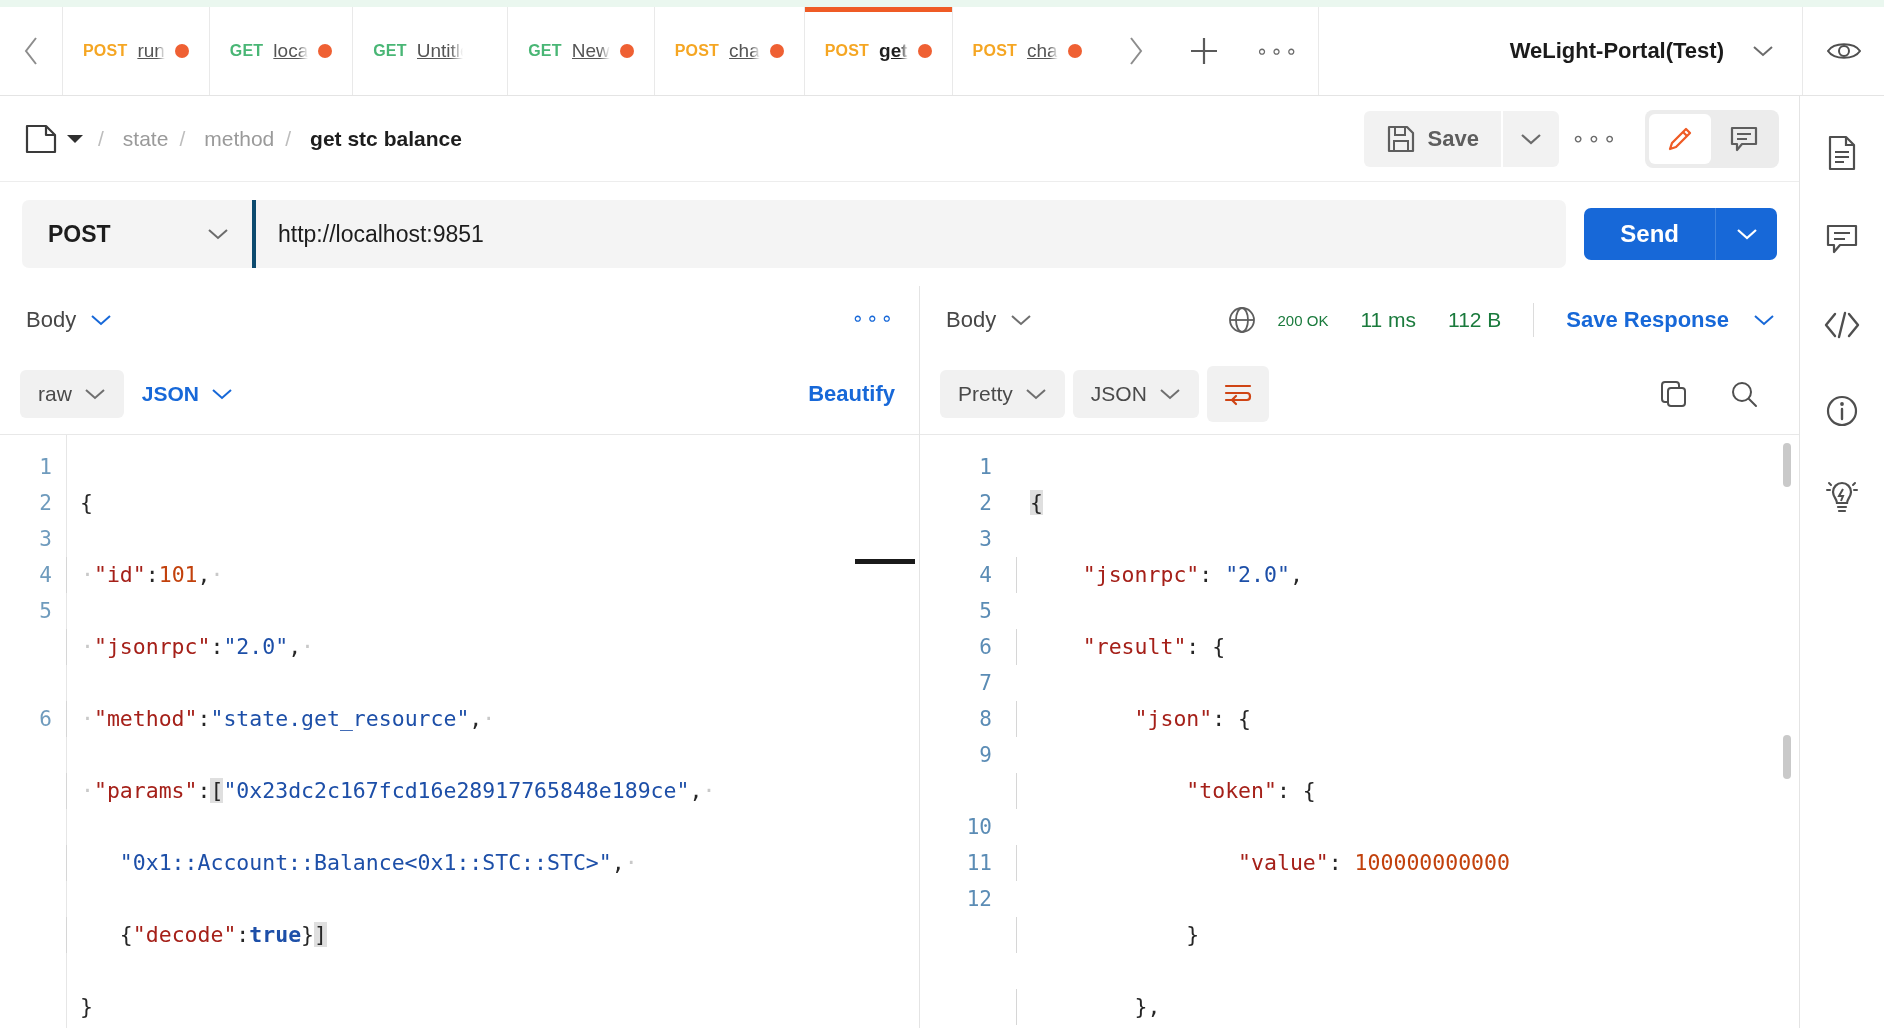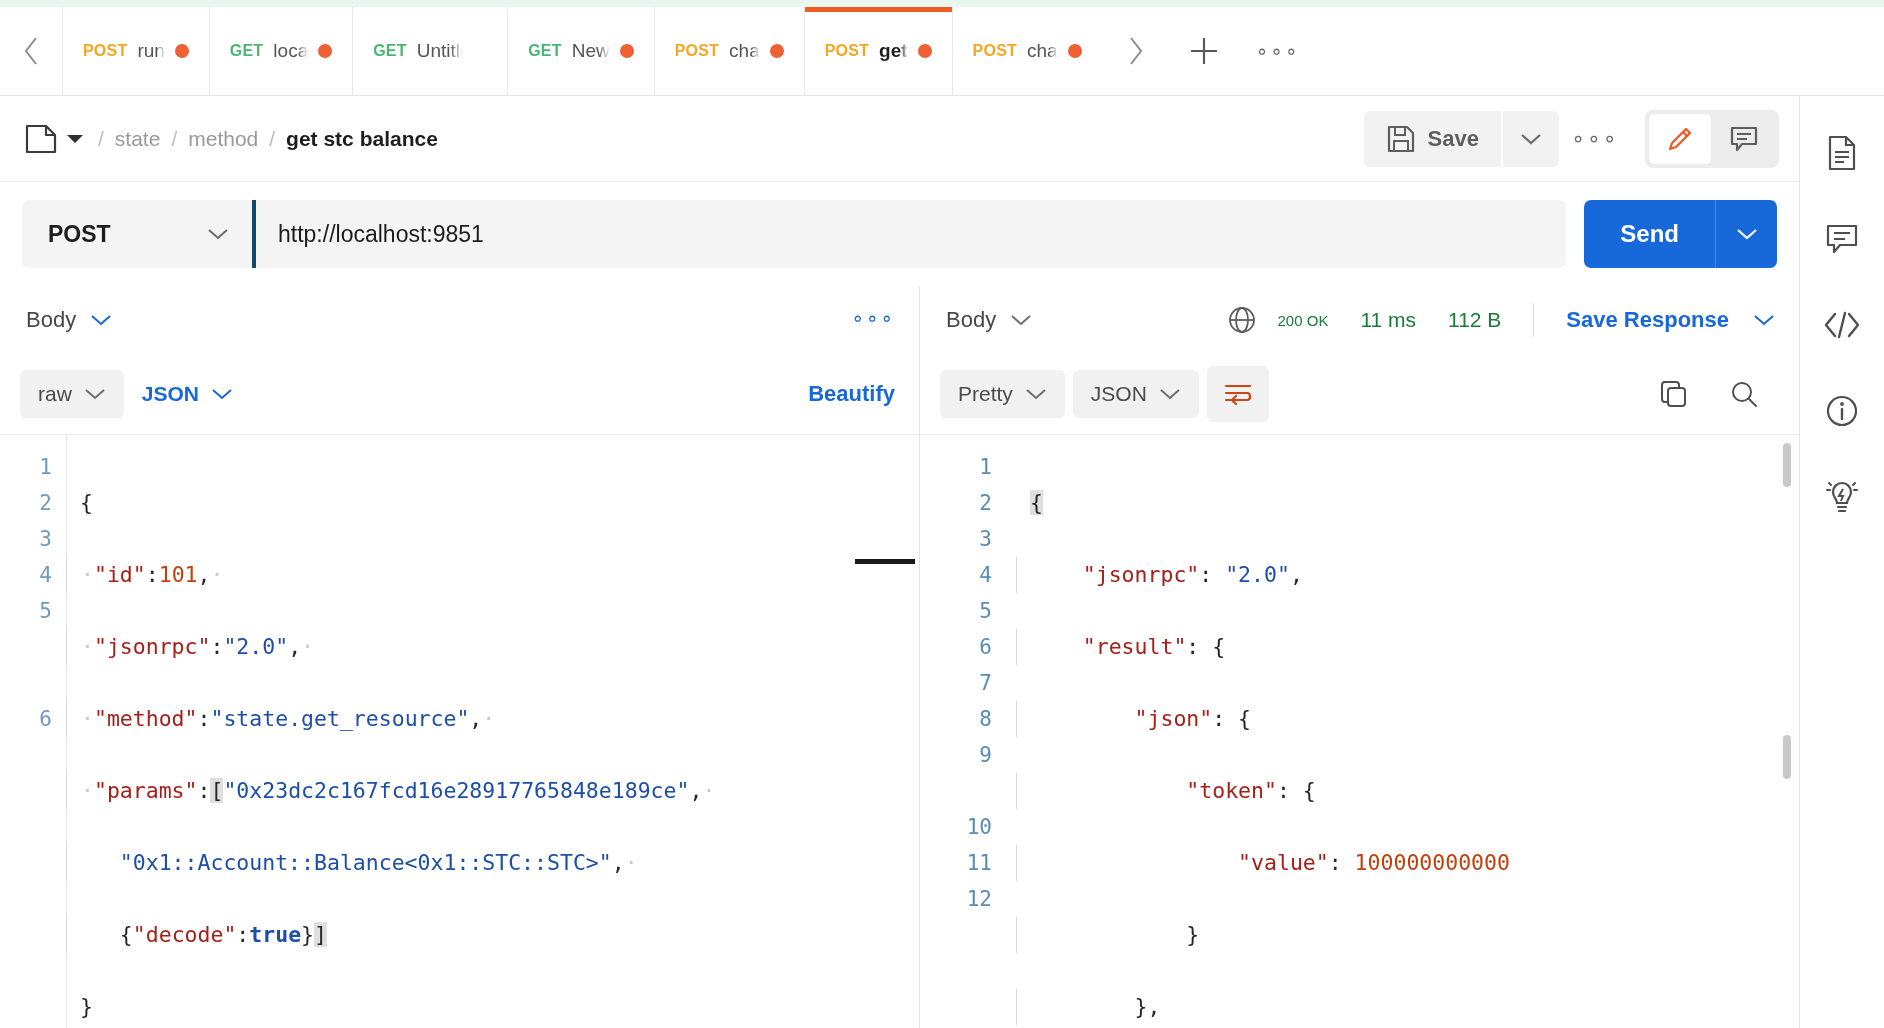--- a/index.html
+++ b/index.html
@@ -31,21 +31,21 @@
     padding: 0 20px; border-left: 1px solid #e9e9e9;
     position: relative; cursor: pointer; white-space: nowrap;
     max-width: 155px; overflow: hidden;
   }
   .tab:first-child { border-left: 1px solid #e9e9e9; }
   .tab .method { font-size: 16px; font-weight: 700; letter-spacing: .2px; }
   .tab .method.post { color: #f5a623; }
   .tab .method.get  { color: #49b675; }
   .tab .tname { font-size: 19px; color: #555; overflow: hidden; text-overflow: clip;
                 -webkit-mask-image: linear-gradient(90deg,#000 72%,transparent 100%);
-                mask-image: linear-gradient(90deg,#000 72%,transparent 100%); }
+                mask-image: linear-gradient(90deg,#000 72%,transparent 100%); text-decoration: underline; }
   .tab.active .tname { color: #1f1f1f; font-weight: 600; }
   .tab.active { background: #fff; }
   .tab.active::before {
     content: ""; position: absolute; left: 0; right: 0; top: 0; height: 5px; background: #ef5b25;
   }
   .tab.active::after {
     content: ""; position: absolute; left: 0; right: 0; bottom: -1px; height: 1px; background: #fff;
   }
   .tab .dot { width: 14px; height: 14px; border-radius: 50%; background: #ef6033; flex: none; }
   .tab .dot.hidden { visibility: hidden; }
@@ -74,21 +74,21 @@
   .main { flex: 1; display: flex; flex-direction: column; min-width: 0; border-right: 1px solid #e4e4e4; }
 
   
   .crumbrow {
     height: 86px; flex: none; display: flex; align-items: center;
     padding: 0 20px 0 24px; gap: 0; border-bottom: 1px solid #ededed;
   }
   .folder-ico { display: flex; align-items: center; gap: 8px; cursor: pointer; }
   .crumbs { display: flex; align-items: center; gap: 11px; margin-left: 14px; font-size: 21px; }
   .crumbs .sep { color: #bdbdbd; }
-  .crumbs .c { color: #9a9a9a; cursor: pointer; }
+  .crumbs .c { color: #9a9a9a; cursor: pointer; margin-left: 8px; }
   .crumbs .c.cur { color: #1d1d1d; font-weight: 700; cursor: text; }
   .crumb-spacer { flex: 1; }
   .save-group { display: flex; align-items: stretch; height: 56px; }
   .btn-save {
     display: flex; align-items: center; gap: 12px; background: #f2f2f2;
     border-radius: 6px 0 0 6px; padding: 0 22px; cursor: pointer;
   }
   .btn-save .lbl { font-size: 22px; font-weight: 700; color: #5e5e5e; }
   .btn-save-caret {
     width: 56px; background: #f2f2f2; border-radius: 0 6px 6px 0;
@@ -111,21 +111,21 @@
     width: 230px; height: 68px; background: #f4f4f4; border-radius: 7px 0 0 7px;
     display: flex; align-items: center; justify-content: space-between;
     padding: 0 22px 0 26px; cursor: pointer;
   }
   .method-sel .m { font-size: 23px; font-weight: 700; color: #1d1d1d; }
   .url-input {
     flex: 1; height: 68px; background: #f4f4f4; border-radius: 0 7px 7px 0;
     display: flex; align-items: center; padding: 0 22px; font-size: 23px; color: #1d1d1d;
     border-left: 4px solid #0c4a6e; cursor: text; overflow: hidden; white-space: nowrap;
   }
-  .send-group { display: flex; align-items: stretch; height: 68px; margin-left: 18px; }
+  .send-group { display: flex; align-items: stretch; height: 52px; margin-left: 18px; }
   .btn-send {
     background: #1768d8; color: #fff; border-radius: 7px 0 0 7px;
     display: flex; align-items: center; padding: 0 36px; font-size: 24px; font-weight: 700; cursor: pointer;
   }
   .btn-send-caret {
     width: 62px; background: #1768d8; color: #fff; border-radius: 0 7px 7px 0;
     display: flex; align-items: center; justify-content: center; border-left: 1px solid #3f84e0; cursor: pointer;
   }
 
   
@@ -251,20 +251,34 @@
     </div>
     <div class="tab-plus">
       <svg width="34" height="34" viewBox="0 0 34 34">
         <path d="M17 4 V30 M4 17 H30" stroke="#5a5a5a" stroke-width="2.2" fill="none"></path>
       </svg>
     </div>
     <div class="tab-dots">
       <span>∘∘∘</span>
     </div>
 
+    <div class="ws-wrap">
+      <div class="ws-name">WeLight-Portal(Test)</div>
+      <div class="ws-caret">
+        <svg width="24" height="16" viewBox="0 0 24 16">
+          <path d="M3 4 L12 12 L21 4" fill="none" stroke="#6b6b6b" stroke-width="2"></path>
+        </svg>
+      </div>
+      <div class="eye-btn">
+        <svg width="36" height="26" viewBox="0 0 36 26">
+          <path d="M2 13 C8 4, 28 4, 34 13 C28 22, 8 22, 2 13 Z" fill="none" stroke="#4f4f4f" stroke-width="2"></path>
+          <circle cx="18" cy="13" r="5" fill="none" stroke="#4f4f4f" stroke-width="2"></circle>
+        </svg>
+      </div>
+    </div>
   </div>
 
   <div class="below">
     <div class="main">
 
       <div class="crumbrow">
         <div class="folder-ico">
           <svg width="34" height="32" viewBox="0 0 34 32">
             <path d="M3 3 H22 L31 12 V29 H3 Z" fill="none" stroke="#3a3a3a" stroke-width="2.2" stroke-linejoin="round"></path>
             <path d="M22 3 V12 H31" fill="none" stroke="#3a3a3a" stroke-width="2.2" stroke-linejoin="round"></path>

